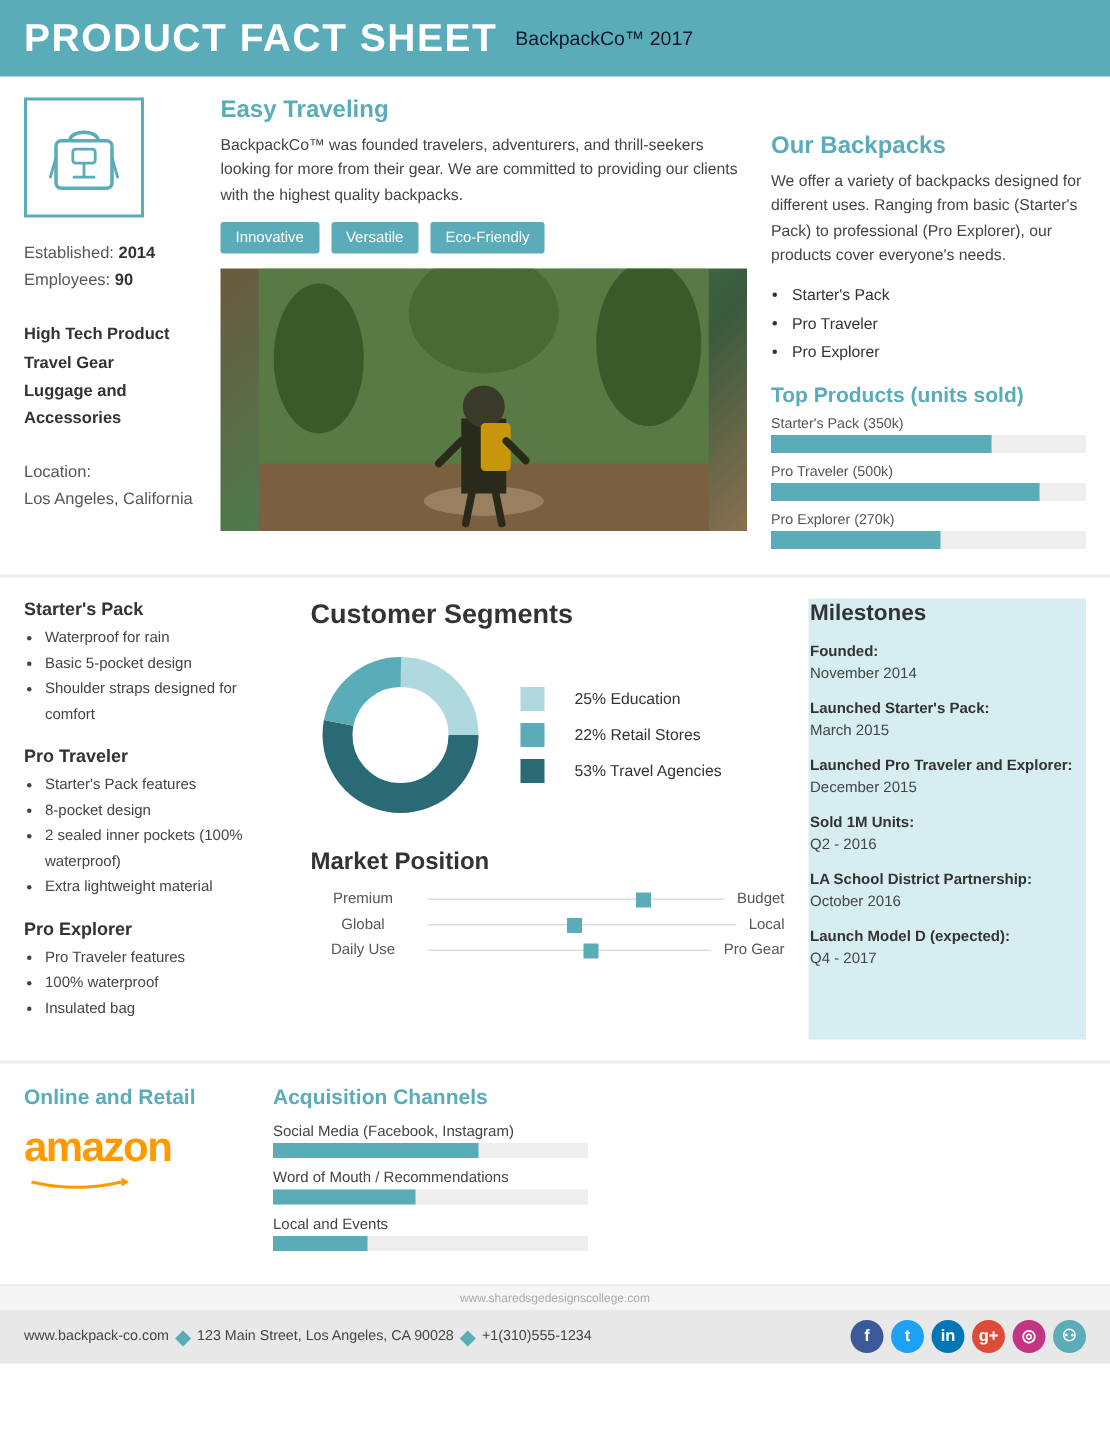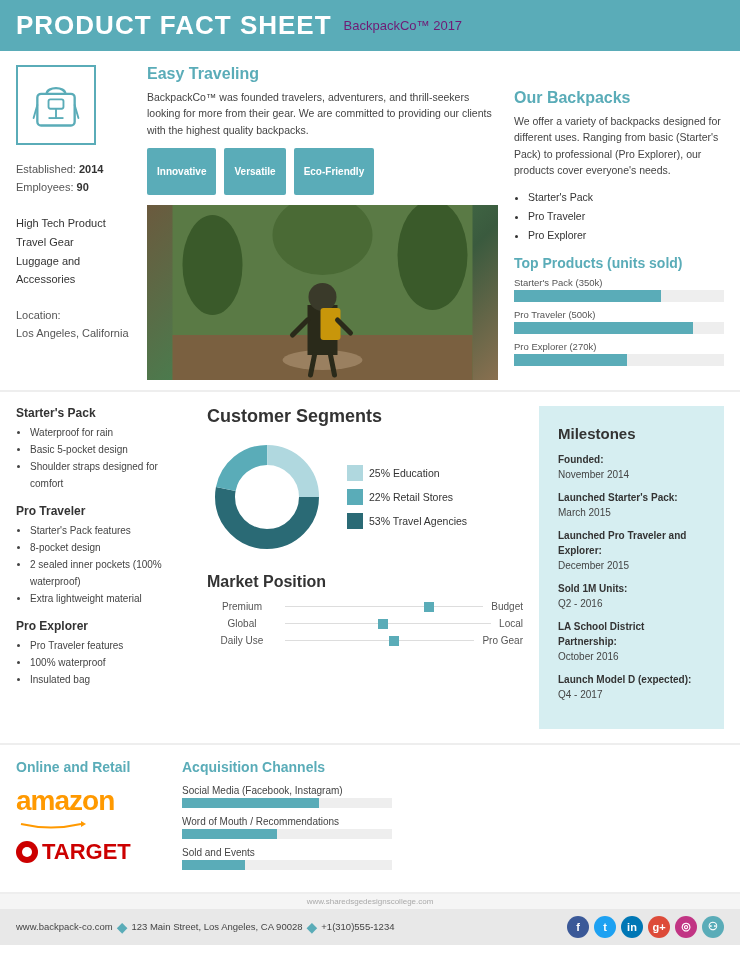--- a/index.html
+++ b/index.html
@@ -15,21 +15,21 @@
     }
     .header-title {
       font-size: 26px;
       font-weight: 900;
       color: #fff;
       letter-spacing: 1px;
       text-transform: uppercase;
     }
     .header-subtitle {
       font-size: 13px;
-      color: #701a75;
+      color: #0f172a;
       font-weight: normal;
     }
 
     
     .top-section {
       display: flex;
       padding: 14px 16px 10px 16px;
       gap: 16px;
       border-bottom: 2px solid #eee;
     }
@@ -47,41 +47,40 @@
       align-items: center;
       justify-content: center;
       width: 80px;
       height: 80px;
     }
     .backpack-svg { width: 56px; height: 56px; }
     .info-block { margin-top: 6px; font-size: 11px; line-height: 1.6; }
     .info-block .label { color: #555; }
     .info-block .value { font-weight: bold; }
     .categories { margin-top: 8px; font-size: 11px; line-height: 1.7; }
-    .categories .cat-item { font-weight: normal; color: #333; }
+    .categories .cat-item { font-weight: bold; color: #333; }
     .location-block { margin-top: 8px; font-size: 11px; color: #555; line-height: 1.6; }
 
     .top-middle {
       flex: 1;
     }
     .section-title-teal {
       color: #5aacb8;
       font-size: 16px;
       font-weight: bold;
       margin-bottom: 6px;
     }
     .section-text { font-size: 10.5px; line-height: 1.55; color: #444; }
     .tags { display: flex; gap: 8px; margin: 10px 0; }
     .tag {
       background: #5aacb8;
       color: #fff;
       font-size: 10px;
-      padding: 18px 10px;
+      padding: 5px 10px;
       border-radius: 2px;
-      font-weight: bold;
     }
     .travel-image {
       width: 100%;
       height: 175px;
       background: linear-gradient(135deg, #6b5a3e 0%, #4a7c4e 40%, #3a5a3e 70%, #8a7050 100%);
       position: relative;
       overflow: hidden;
       margin-top: 8px;
       display: flex;
       align-items: center;
@@ -120,35 +119,35 @@
     .product-group ul { list-style: disc; padding-left: 14px; font-size: 10px; line-height: 1.7; color: #444; }
 
     .mid-center { flex: 1; text-align: center; }
     .segment-title { font-size: 18px; font-weight: bold; color: #333; margin-bottom: 10px; text-align: left; }
 
     
     .donut-wrapper { display: flex; align-items: center; gap: 20px; margin-bottom: 16px; }
     .donut-svg { width: 120px; height: 120px; }
 
     .legend { display: flex; flex-direction: column; gap: 8px; }
-    .legend-item { display: flex; align-items: center; gap: 6px; font-size: 10.5px; }
+    .legend-item { display: flex; align-items: center; gap: 20px; font-size: 10.5px; }
     .legend-color { width: 16px; height: 16px; flex-shrink: 0; }
 
     .market-position-title { font-size: 16px; font-weight: bold; color: #333; margin-bottom: 10px; text-align: left; }
     .market-row { display: flex; align-items: center; margin-bottom: 6px; font-size: 10px; color: #555; }
     .market-row-label { width: 70px; }
     .market-row-right { margin-left: auto; }
     .market-line { flex: 1; height: 1px; background: #ddd; position: relative; margin: 0 8px; }
     .market-dot { width: 10px; height: 10px; background: #5aacb8; position: absolute; top: -4px; }
 
     .mid-right {
       width: 185px;
       flex-shrink: 0;
       background: #d6eef1;
-      padding: 19px;
+      padding: 1px;
     }
     .milestones-title { font-size: 15px; font-weight: bold; color: #333; margin-bottom: 10px; }
     .milestone-item { margin-bottom: 8px; font-size: 10px; line-height: 1.5; }
     .milestone-item .m-label { font-weight: bold; color: #333; }
     .milestone-item .m-value { color: #444; }
 
     
     .bottom-section {
       display: flex;
       padding: 14px 16px;
@@ -425,45 +424,39 @@
 
 <div class="bottom-section">
 
   <div class="bottom-left">
     <div class="bottom-section-title">Online and Retail</div>
     <div class="amazon-logo">amazon</div>
     <svg width="70" height="14" viewBox="0 0 70 14">
       <path d="M5 7 Q35 14 65 7" stroke="#ff9900" stroke-width="2" fill="none"></path>
       <polygon points="65,4 70,7 65,10" fill="#ff9900"></polygon>
     </svg>
-    <div class="target-logo">
-      <div class="target-circle">
-        <div class="target-circle-inner"></div>
-      </div>
-      <span>TARGET</span>
-    </div>
   </div>
 
 
   <div class="bottom-right">
     <div class="bottom-section-title">Acquisition Channels</div>
     <div class="acq-bar-row">
       <div class="acq-label">Social Media (Facebook, Instagram)</div>
       <div class="acq-bar-track">
           <div class="acq-bar-fill" style="width:65%"></div>
         </div>
     </div>
     <div class="acq-bar-row">
       <div class="acq-label">Word of Mouth / Recommendations</div>
       <div class="acq-bar-track">
           <div class="acq-bar-fill" style="width:45%"></div>
         </div>
     </div>
     <div class="acq-bar-row">
-      <div class="acq-label">Sold and Events</div>
+      <div class="acq-label">Local and Events</div>
       <div class="acq-bar-track">
           <div class="acq-bar-fill" style="width:30%"></div>
         </div>
     </div>
   </div>
 </div>
 
 <div class="footer-top">
   <span>www.sharedsgedesignscollege.com</span>
 </div>

